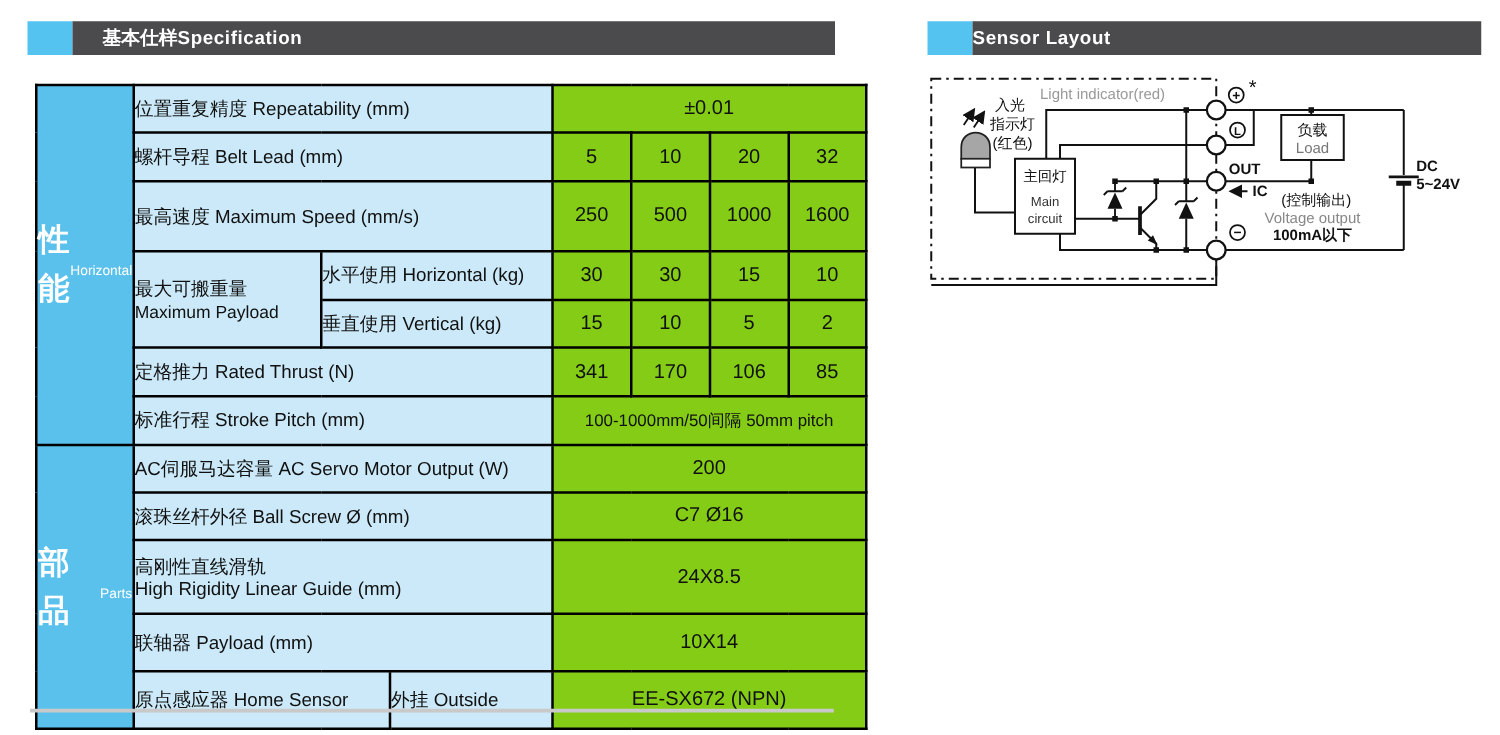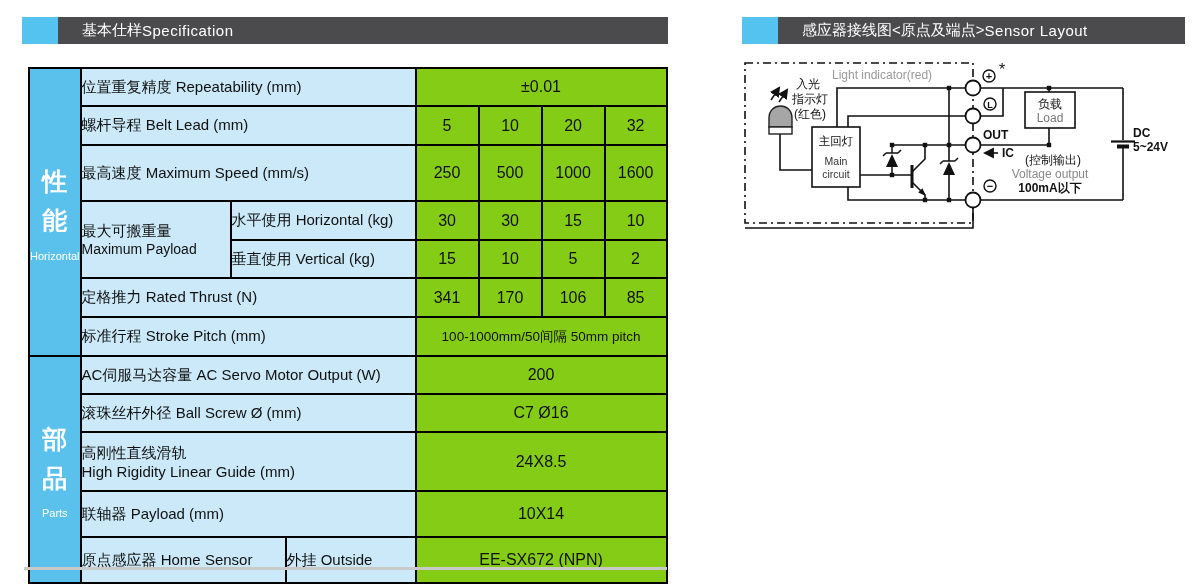--- a/index.html
+++ b/index.html
@@ -4,28 +4,28 @@
 <style>
   html,body{margin:0;padding:0;}
   body{
     width:1200px;height:588px;position:relative;overflow:hidden;
     background:#ffffff;
     font-family:"Liberation Sans","DejaVu Sans",sans-serif;
     color:#111;
   }
   .hdr-sq{position:absolute;width:36px;height:27px;background:#55c3f0;}
   .hdr-dark{position:absolute;height:27px;background:#4b4b4d;display:flex;align-items:center;
-            color:#fff;font-weight:normal;font-size:15px;white-space:nowrap;}
+            color:#fff;font-weight:bold;font-size:15px;white-space:nowrap;}
   .hdr-dark .zh{margin-left:24px;}
   .hdr-dark .en{margin-left:0;letter-spacing:.5px;}
   
   table.spec{position:absolute;left:28px;top:67px;border-collapse:collapse;table-layout:fixed;}
   table.spec td{border:2px solid #000;padding:0;vertical-align:middle;margin-left:41px;}
   td.side{background:#5ac1ec;color:#fff;text-align:center;}
-  .side-inner{display:flex;flex-direction:column;align-items:center;justify-content:space-between;height:100%;}
+  .side-inner{display:flex;flex-direction:row;align-items:center;justify-content:space-between;height:100%;}
   .side-zh{width:1.05em;word-break:break-all;line-height:1.55;font-weight:bold;font-size:25px;text-align:center;}
   .side-en{font-size:11px;margin-top:10px;}
   td.lbl{background:#cbe9f8;padding-left:11px;font-size:15px;}
   td.lbl .l2{font-size:14px;}
   td.val{background:#84cc16;text-align:center;font-size:16px;}
   td.val.small{font-size:13.5px;}
   .shadow-line{position:absolute;left:24px;top:567px;width:643px;height:3px;background:#c9c9c9;}
   
   .diagram{position:absolute;left:740px;top:55px;}
   svg text{font-family:"Liberation Sans","DejaVu Sans",sans-serif;}
@@ -37,21 +37,20 @@
   <div class="hdr-sq" style="left:22px;top:17px;"></div>
   <div class="hdr-dark" style="left:58px;top:17px;width:610px;">
     <span class="zh">基本仕样</span>
     <span class="en">Specification</span>
   </div>
 </div>
 
 <div>
   <div class="hdr-sq" style="left:742px;top:17px;"></div>
   <div class="hdr-dark" style="left:778px;top:17px;width:407px;">
-    <span class="zh">感应器接线图&lt;原点及端点&gt;</span>
     <span class="en">Sensor Layout</span>
   </div>
 </div>
 
 <table class="spec">
   <colgroup>
     <col style="width:47px">
       <col style="width:150px">
       <col style="width:55px">
       <col style="width:130px">

